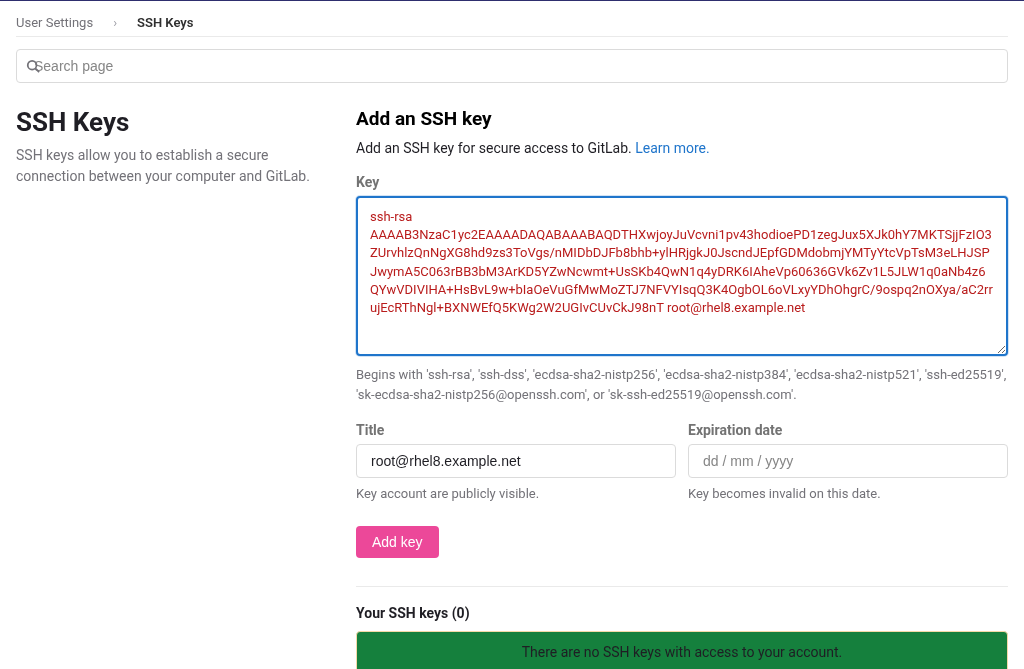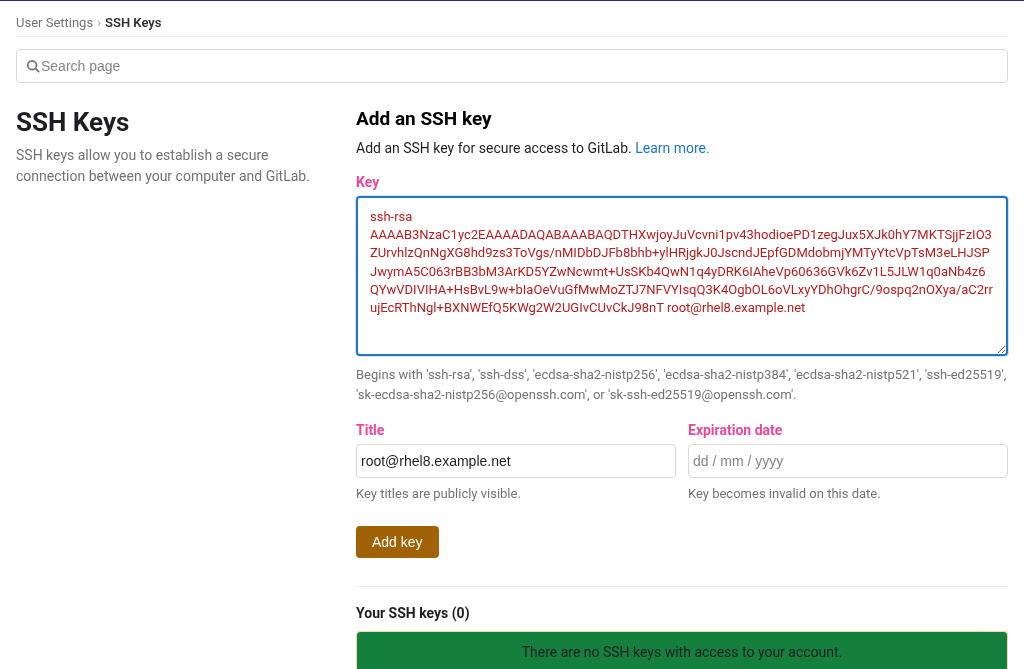--- a/index.html
+++ b/index.html
@@ -15,21 +15,21 @@
       padding: 0 16px;
     }
     .top-hr {
       border: none;
       border-top: 1px solid #2e2e6e;
       margin: 0 -16px 8px -16px;
     }
     .breadcrumb {
       display: flex;
       align-items: center;
-      gap: 4px;
+      gap: 20px;
       padding: 6px 0;
       color: #737278;
       font-size: 13px;
       border-bottom: 1px solid #eaeaea;
       margin-bottom: 12px;
     }
     .breadcrumb .sep {
       color: #a0a0a8;
     }
     .breadcrumb .current {
@@ -44,21 +44,21 @@
       position: absolute;
       left: 10px;
       top: 50%;
       transform: translateY(-50%);
       color: #737278;
       width: 14px;
       height: 14px;
     }
     .search-input {
       width: 100%;
-      padding: 8px 10px 8px 24px;
+      padding: 8px 10px 8px 17px;
       border: 1px solid #dbdbdb;
       border-radius: 4px;
       font-size: 14px;
       color: #303030;
     }
     .search-input::placeholder {
       color: #868686;
     }
     .layout {
       display: flex;
@@ -93,21 +93,21 @@
       color: #1f1e24;
       margin-bottom: 18px;
     }
     .section-desc a {
       color: #1f75cb;
       text-decoration: none;
     }
     .field-label {
       font-size: 14px;
       font-weight: 700;
-      color: #ec4899;
+      color: #737373;
       margin-bottom: 6px;
       display: block;
     }
     .key-textarea {
       width: 100%;
       min-height: 160px;
       padding: 10px 12px;
       border: 2px solid #1f75cb;
       border-radius: 4px;
       font-family: inherit;
@@ -127,31 +127,31 @@
     .two-col {
       display: flex;
       gap: 12px;
       margin-top: 18px;
     }
     .two-col .col {
       flex: 1;
     }
     .text-input {
       width: 100%;
-      padding: 8px 4px;
+      padding: 8px 14px;
       border: 1px solid #dbdbdb;
       border-radius: 4px;
       font-size: 14px;
       color: #1f1e24;
     }
     .text-input::placeholder {
       color: #868686;
     }
     .btn-primary {
-      background: #a16207;
+      background: #ec4899;
       color: #fff;
       border: none;
       padding: 8px 16px;
       border-radius: 4px;
       font-size: 14px;
       font-weight: 500;
       cursor: pointer;
       margin-top: 22px;
     }
     .divider {
@@ -208,21 +208,21 @@
 
     <label class="field-label">Key</label>
     <textarea class="key-textarea" style="">ssh-rsa
 AAAAB3NzaC1yc2EAAAADAQABAAABAQDTHXwjoyJuVcvni1pv43hodioePD1zegJux5XJk0hY7MKTSjjFzIO3ZUrvhlzQnNgXG8hd9zs3ToVgs/nMIDbDJFb8bhb+ylHRjgkJ0JscndJEpfGDMdobmjYMTyYtcVpTsM3eLHJSPJwymA5C063rBB3bM3ArKD5YZwNcwmt+UsSKb4QwN1q4yDRK6IAheVp60636GVk6Zv1L5JLW1q0aNb4z6QYwVDIVIHA+HsBvL9w+bIaOeVuGfMwMoZTJ7NFVYIsqQ3K4OgbOL6oVLxyYDhOhgrC/9ospq2nOXya/aC2rrujEcRThNgl+BXNWEfQ5KWg2W2UGIvCUvCkJ98nT root@rhel8.example.net</textarea>
     <p class="helper-text">Begins with 'ssh-rsa', 'ssh-dss', 'ecdsa-sha2-nistp256', 'ecdsa-sha2-nistp384', 'ecdsa-sha2-nistp521', 'ssh-ed25519', 'sk-ecdsa-sha2-nistp256@openssh.com', or 'sk-ssh-ed25519@openssh.com'.</p>
 
     <div class="two-col">
       <div class="col">
         <label class="field-label">Title</label>
         <input type="text" class="text-input" value="root@rhel8.example.net" style="">
-        <p class="helper-text">Key titles are publicly visible.</p>
+        <p class="helper-text">Key account are publicly visible.</p>
       </div>
       <div class="col">
         <label class="field-label">Expiration date</label>
         <input type="text" class="text-input" placeholder="dd / mm / yyyy" style="">
         <p class="helper-text">Key becomes invalid on this date.</p>
       </div>
     </div>
 
     <button class="btn-primary">Add key</button>
 

